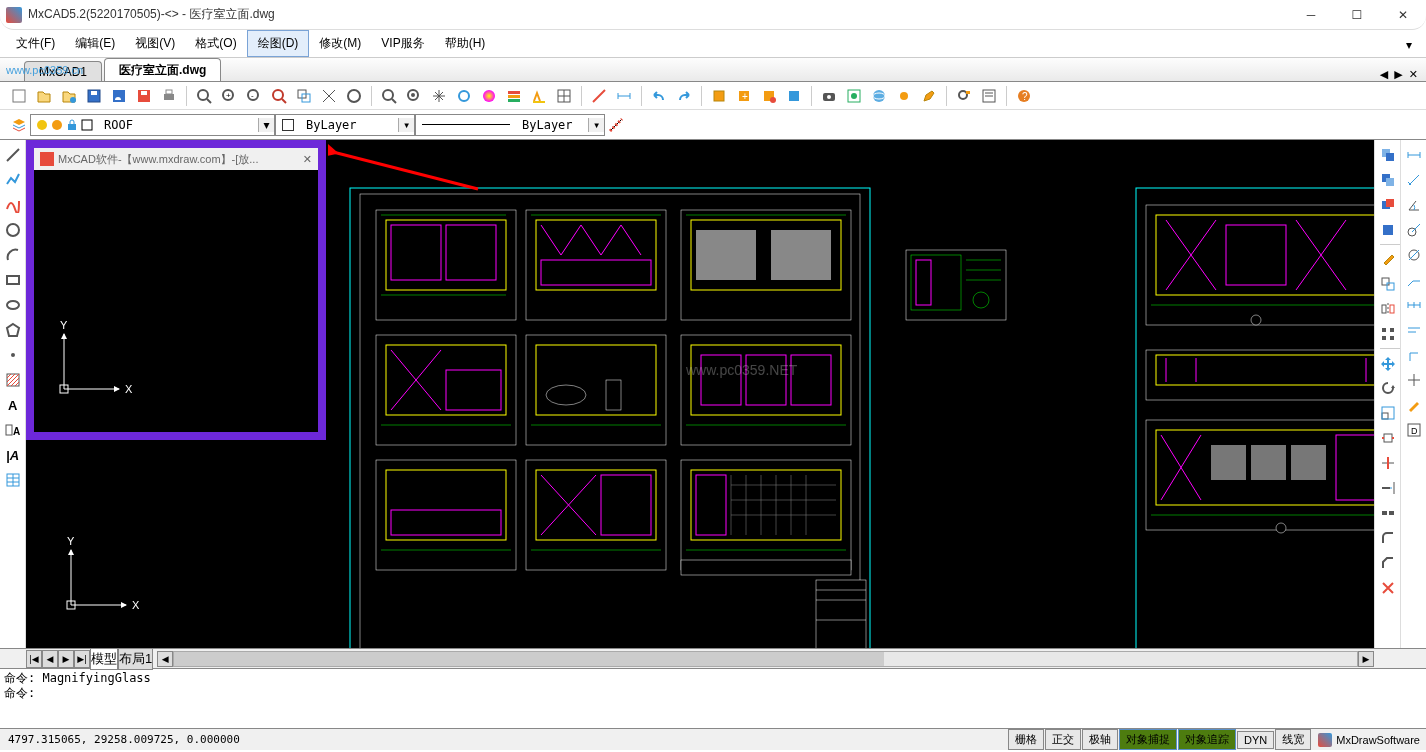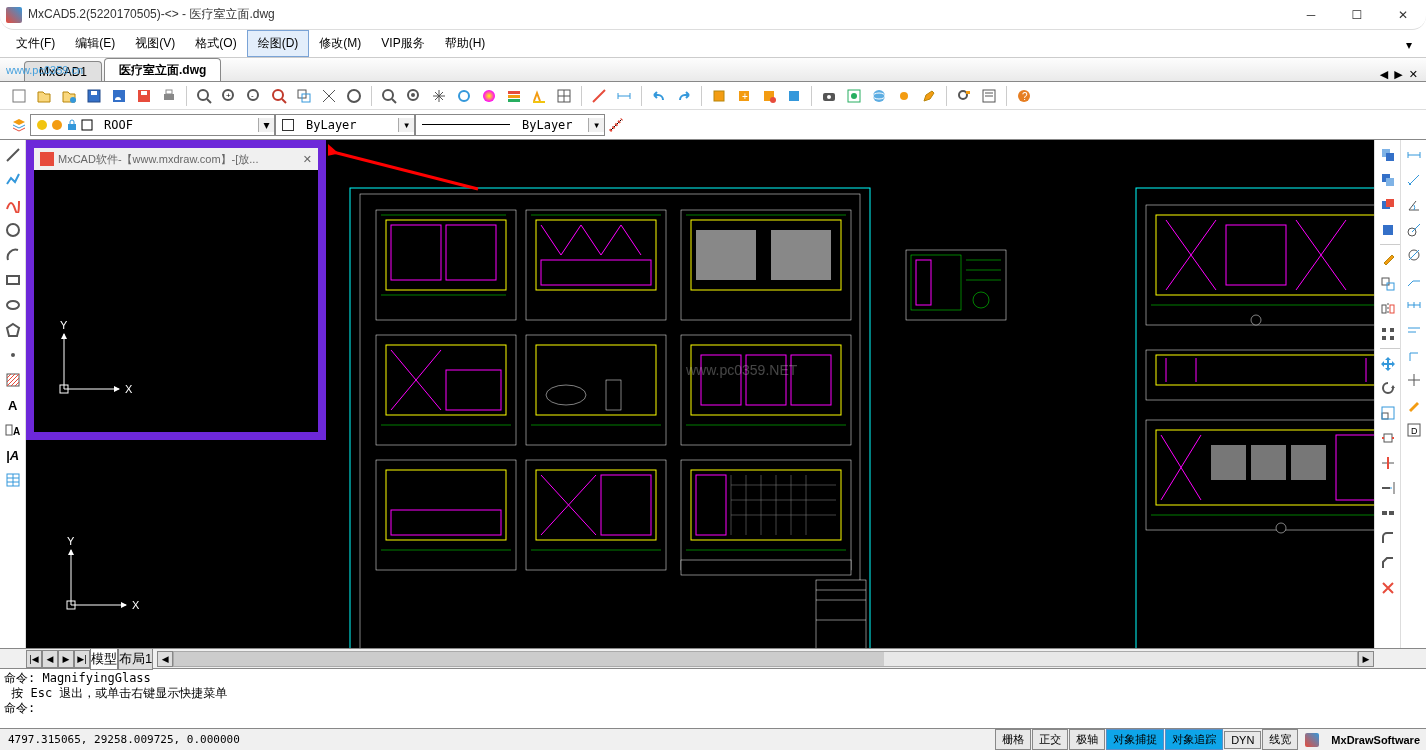--- a/index.html
+++ b/index.html
@@ -61,22 +61,22 @@
 .bt-tab.inactive { background: #ddd; }
 .hscroll { flex: 1; margin-left: 4px; display: flex; align-items: center; }
 .hscroll .track { flex: 1; height: 16px; background: #e8e8e8; border: 1px solid #aaa; position: relative; }
 .hscroll .thumb { position: absolute; left: 0; width: 60%; height: 100%; background: #ccc; }
 .hscroll .sbtn { width: 16px; height: 16px; border: 1px solid #888; background: #ddd; display: flex; align-items: center; justify-content: center; cursor: pointer; font-size: 9px; }
 .cmd-area { height: 60px; background: #fff; border-top: 1px solid #888; font-family: "SimSun", monospace; font-size: 12px; padding: 2px 4px; overflow: hidden; }
 .cmd-line { line-height: 15px; white-space: pre; }
 .statusbar { height: 22px; display: flex; align-items: center; border-top: 1px solid #888; background: #f0f0f0; font-size: 11px; }
 .coords { padding: 0 8px; font-family: monospace; flex: 1; }
 .status-btn { padding: 2px 6px; border: 1px solid #888; margin-right: 1px; background: #e8e8e8; cursor: pointer; font-size: 11px; }
-.status-btn.active { background: #0ea5e9; border-color: #5a8fc8; }
-.brand { display: flex; align-items: center; gap: 12px; padding: 0 6px; font-weight: bold; }
+.status-btn.active { background: #4d7c0f; border-color: #5a8fc8; }
+.brand { display: flex; align-items: center; gap: 4px; padding: 0 6px; }
 .brand .bicon { width: 14px; height: 14px; background: linear-gradient(45deg,#e74c3c,#3498db); border-radius: 2px; }
 .icon-svg { width: 16px; height: 16px; }
 </style>
 </head>
 <body>
 
 <div class="titlebar">
   <div class="app-icon"></div>
   <div class="title">MxCAD5.2(5220170505)-&lt;&gt; - 医疗室立面.dwg</div>
   <div class="win-controls">
@@ -848,21 +848,20 @@
     <div class="track">
         <div class="thumb"></div>
       </div>
     <span class="sbtn">▶</span>
   </div>
   <div style="width:52px;"></div>
 </div>
 
 <div class="cmd-area">
   <div class="cmd-line">命令: MagnifyingGlass</div>
-  <div class="cmd-line"> 按 Esc 退出，或单击右键显示快捷菜单</div>
   <div class="cmd-line">命令:</div>
 </div>
 
 <div class="statusbar">
   <div class="coords">4797.315065,  29258.009725,  0.000000</div>
   <div class="status-btn">栅格</div>
   <div class="status-btn">正交</div>
   <div class="status-btn">极轴</div>
   <div class="status-btn active">对象捕捉</div>
   <div class="status-btn active">对象追踪</div>

